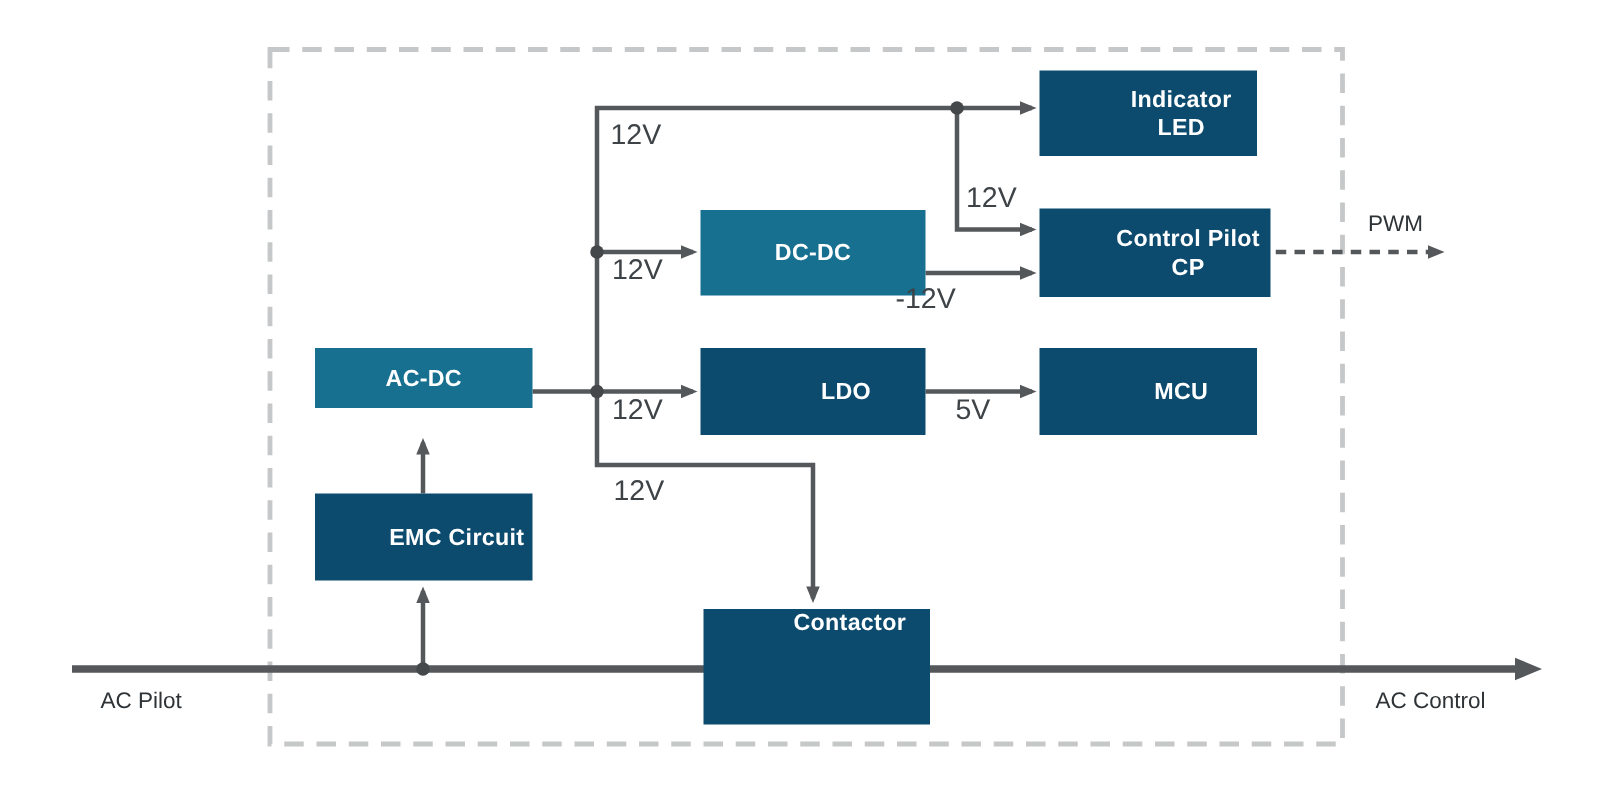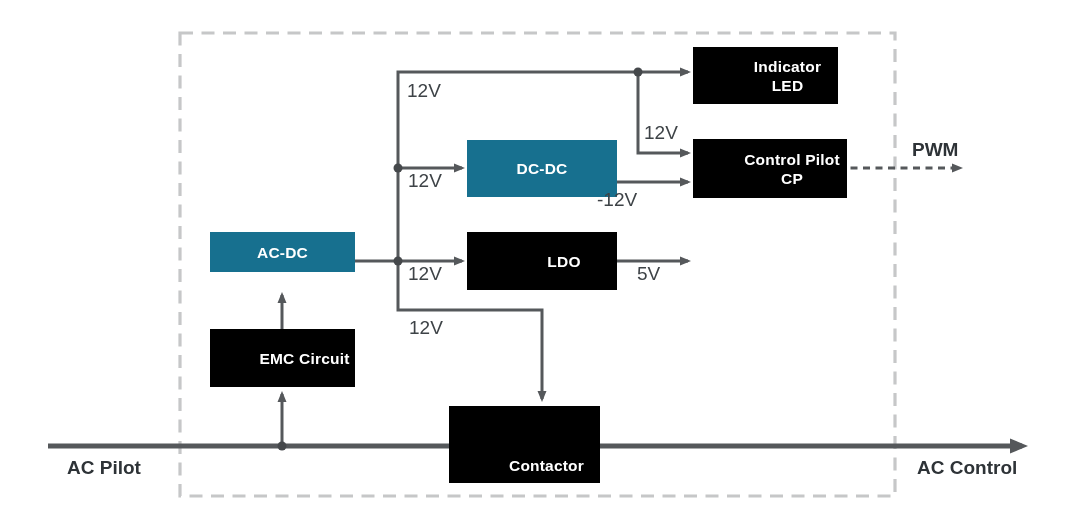--- a/index.html
+++ b/index.html
@@ -12,27 +12,27 @@
   }
   svg.wires{position:absolute;left:0;top:0;width:1080px;height:527px;display:block;}
   .block{
     position:absolute;
     display:flex;flex-direction:column;align-items:center;justify-content:center;
     color:#ffffff;font-weight:bold;font-size:15.5px;letter-spacing:.2px;
     text-align:center;line-height:19px;
     box-sizing:border-box;
   }
   .teal{background:#17708f;}
-  .gray{background:#000000;padding-left:44px;}
-  .contactor-box{justify-content:flex-end;padding-bottom:8px;}
+  .gray{background:#0c4a6e;padding-left:44px;}
+  .contactor-box{justify-content:flex-start;padding-bottom:8px;margin-left:20px;}
   .wlabel{
     position:absolute;font-size:19px;color:#3e4347;white-space:nowrap;line-height:18px;
   }
   .blabel{
-    position:absolute;font-size:19px;font-weight:bold;color:#2e3337;white-space:nowrap;line-height:19px;
+    position:absolute;font-size:15px;font-weight:normal;color:#2e3337;white-space:nowrap;line-height:19px;
   }
 </style>
 </head>
 <body>
 
 <div class="canvas">
 
   <svg class="wires" viewBox="0 0 1080 527">
     <defs>
       <marker id="arrS" markerUnits="userSpaceOnUse" markerWidth="13" markerHeight="12" refX="9" refY="6" orient="auto">
@@ -98,20 +98,23 @@
 
   <div class="block gray" style="left:693px;top:47px;width:145px;height:57px">
     <span>Indicator LED</span>
   </div>
 
   <div class="block gray" style="left:693px;top:139px;width:154px;height:59px">
     <span>Control Pilot</span>
     <span>CP</span>
   </div>
 
+  <div class="block gray" style="left:693px;top:232px;width:145px;height:58px">
+    <span>MCU</span>
+  </div>
 
   <div class="block gray contactor-box" style="left:449px;top:406px;width:151px;height:77px">
     <span>Contactor</span>
   </div>
 
   <span class="wlabel" style="left:407px;top:82px">12V</span>
   <span class="wlabel" style="left:408px;top:172px">12V</span>
   <span class="wlabel" style="left:644px;top:124px">12V</span>
   <span class="wlabel" style="left:597px;top:191px">-12V</span>
   <span class="wlabel" style="left:408px;top:265px">12V</span>

